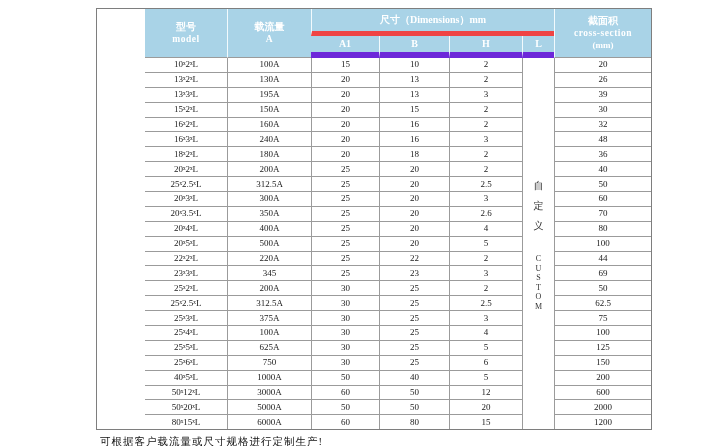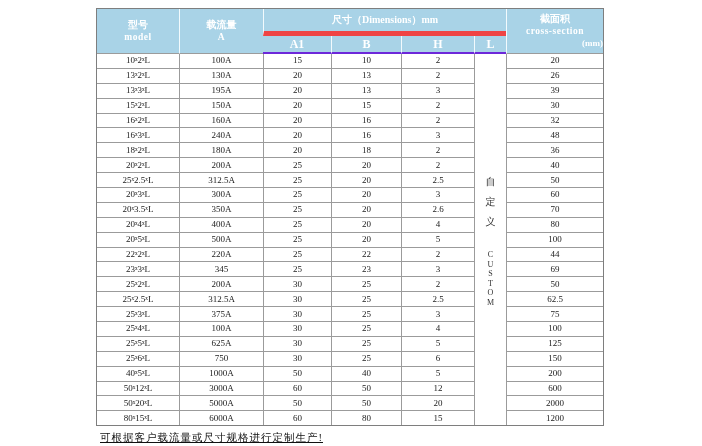--- a/index.html
+++ b/index.html
@@ -2,40 +2,41 @@
 <html><head>
 <meta charset="utf-8">
 <style>
   html,body{margin:0;padding:0;background:#ffffff;width:702px;height:446px;overflow:hidden;}
   body{font-family:"Liberation Serif","DejaVu Serif",serif;-webkit-font-smoothing:antialiased;}
 
   .spec-table{
     border-collapse:separate;border-spacing:0;table-layout:fixed;
     width:506px;margin:8px 0 0 96px;
     border:1px solid #7e7e7e;
+    padding-left:48px;
   }
   col.c-model{width:82px}
   col.c-current{width:84px}
   col.c-a1{width:68px}
   col.c-b{width:70px}
   col.c-h{width:73px}
   col.c-l{width:32px}
   col.c-cross{width:97px}
 
   thead th{
     background:#a9d3e7;color:#ffffff;font-weight:bold;
     font-size:10px;line-height:12px;text-align:center;vertical-align:middle;
     border-left:1px solid #f2fafd;border-bottom:5px solid #ef4444;
     padding:1px 0;
   }
   thead tr th:first-child{border-left:none;}
   thead th[rowspan]{border-bottom:1px solid #9b9b9b;}
-  thead tr.sub-row th{border-bottom:2px solid #6d28d9;font-size:12px;height:16px;padding:0;}
+  thead tr.sub-row th{border-bottom:6px solid #6d28d9;font-size:10px;height:16px;padding:0;}
   th .en-line{font-size:9.5px;font-weight:bold;letter-spacing:.5px;}
-  th .unit-line{font-size:9px;font-weight:bold;text-align:right;}
+  th .unit-line{font-size:9px;font-weight:bold;}
   thead tr.top-row th{height:20px;}
 
   tbody td{
     background:#ffffff;color:#1a1a1a;
     font-size:9px;line-height:13px;height:13.9px;
     text-align:center;vertical-align:middle;padding:0;
     border-left:1px solid #9b9b9b;border-bottom:1px solid #9b9b9b;
   }
   tbody td:first-child{border-left:none;}
   tbody tr:last-child td{border-bottom:none;font-family:Liberation Serif, serif;}

